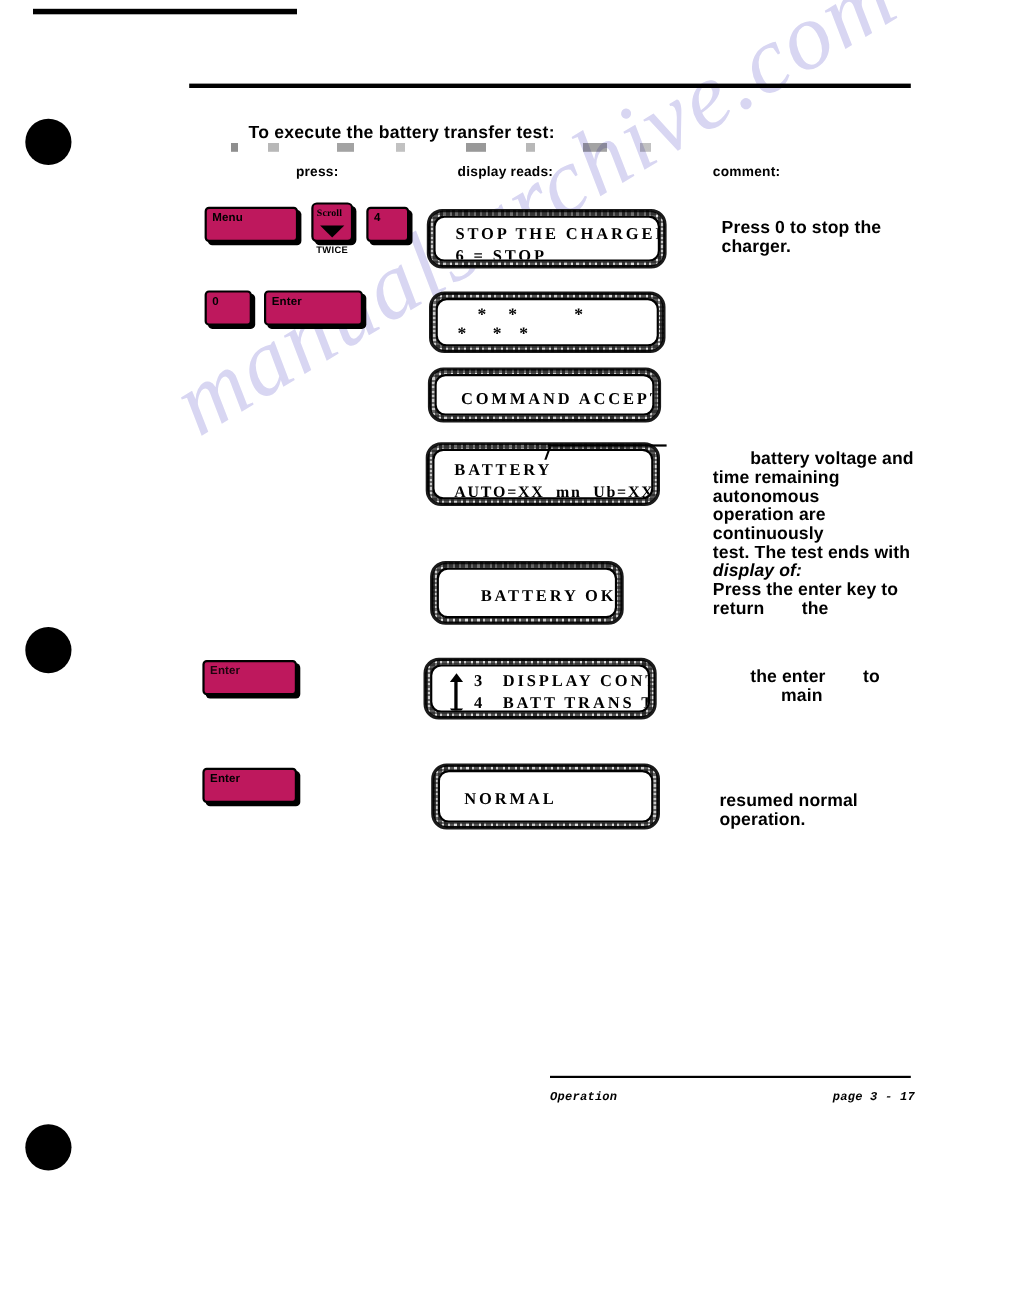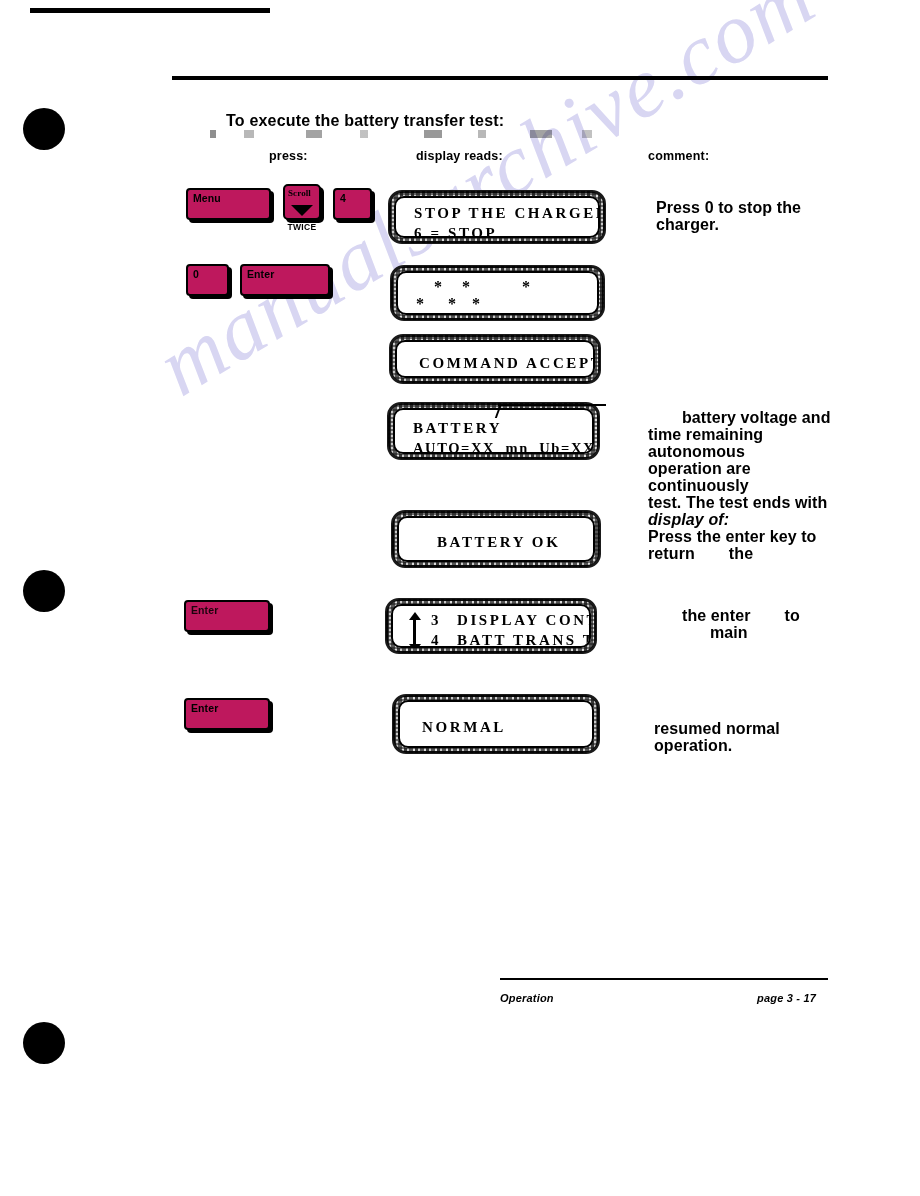--- a/index.html
+++ b/index.html
@@ -163,21 +163,21 @@
     font-weight:bold;
     font-size:15px;
     letter-spacing:2.6px;
     white-space:pre;
   }
 
   .lcd.d-stop{left:388px;top:190px;width:218px;height:54px;}
   .lcd.d-stars{left:390px;top:265px;width:215px;height:56px;}
   .lcd.d-accept{left:389px;top:334px;width:212px;height:50px;}
   .lcd.d-batt{left:387px;top:402px;width:213px;height:58px;}
-  .lcd.d-battok{left:391px;top:510px;width:210px;height:58px;}
+  .lcd.d-battok{left:391px;top:510px;width:176px;height:58px;}
   .lcd.d-menu{left:385px;top:598px;width:212px;height:56px;}
   .lcd.d-normal{left:392px;top:694px;width:208px;height:60px;}
 
   .stars-row{
     position:absolute;
     font-family:"Liberation Serif", serif;
     font-weight:bold;font-size:16px;white-space:pre;
   }
 
   .menu-arrow{
@@ -218,20 +218,21 @@
   .cmt.c3{left:682px;top:607px;width:180px;}
   .cmt.c4{left:654px;top:720px;}
 
   .cmt .rowsp{display:block;}
   .gapword{display:inline-block;width:34px;}
 
   
   .foot{
     position:absolute;font-size:11px;font-weight:bold;font-style:italic;
     letter-spacing:.2px;
+    font-family:Liberation Mono, monospace;
   }
   .foot.left{left:500px;top:992px;}
   .foot.right{left:757px;top:992px;}
 </style>
 </head>
 <body>
 
 <div id="page">
 
   <div class="watermark">manualsarchive.com</div>

